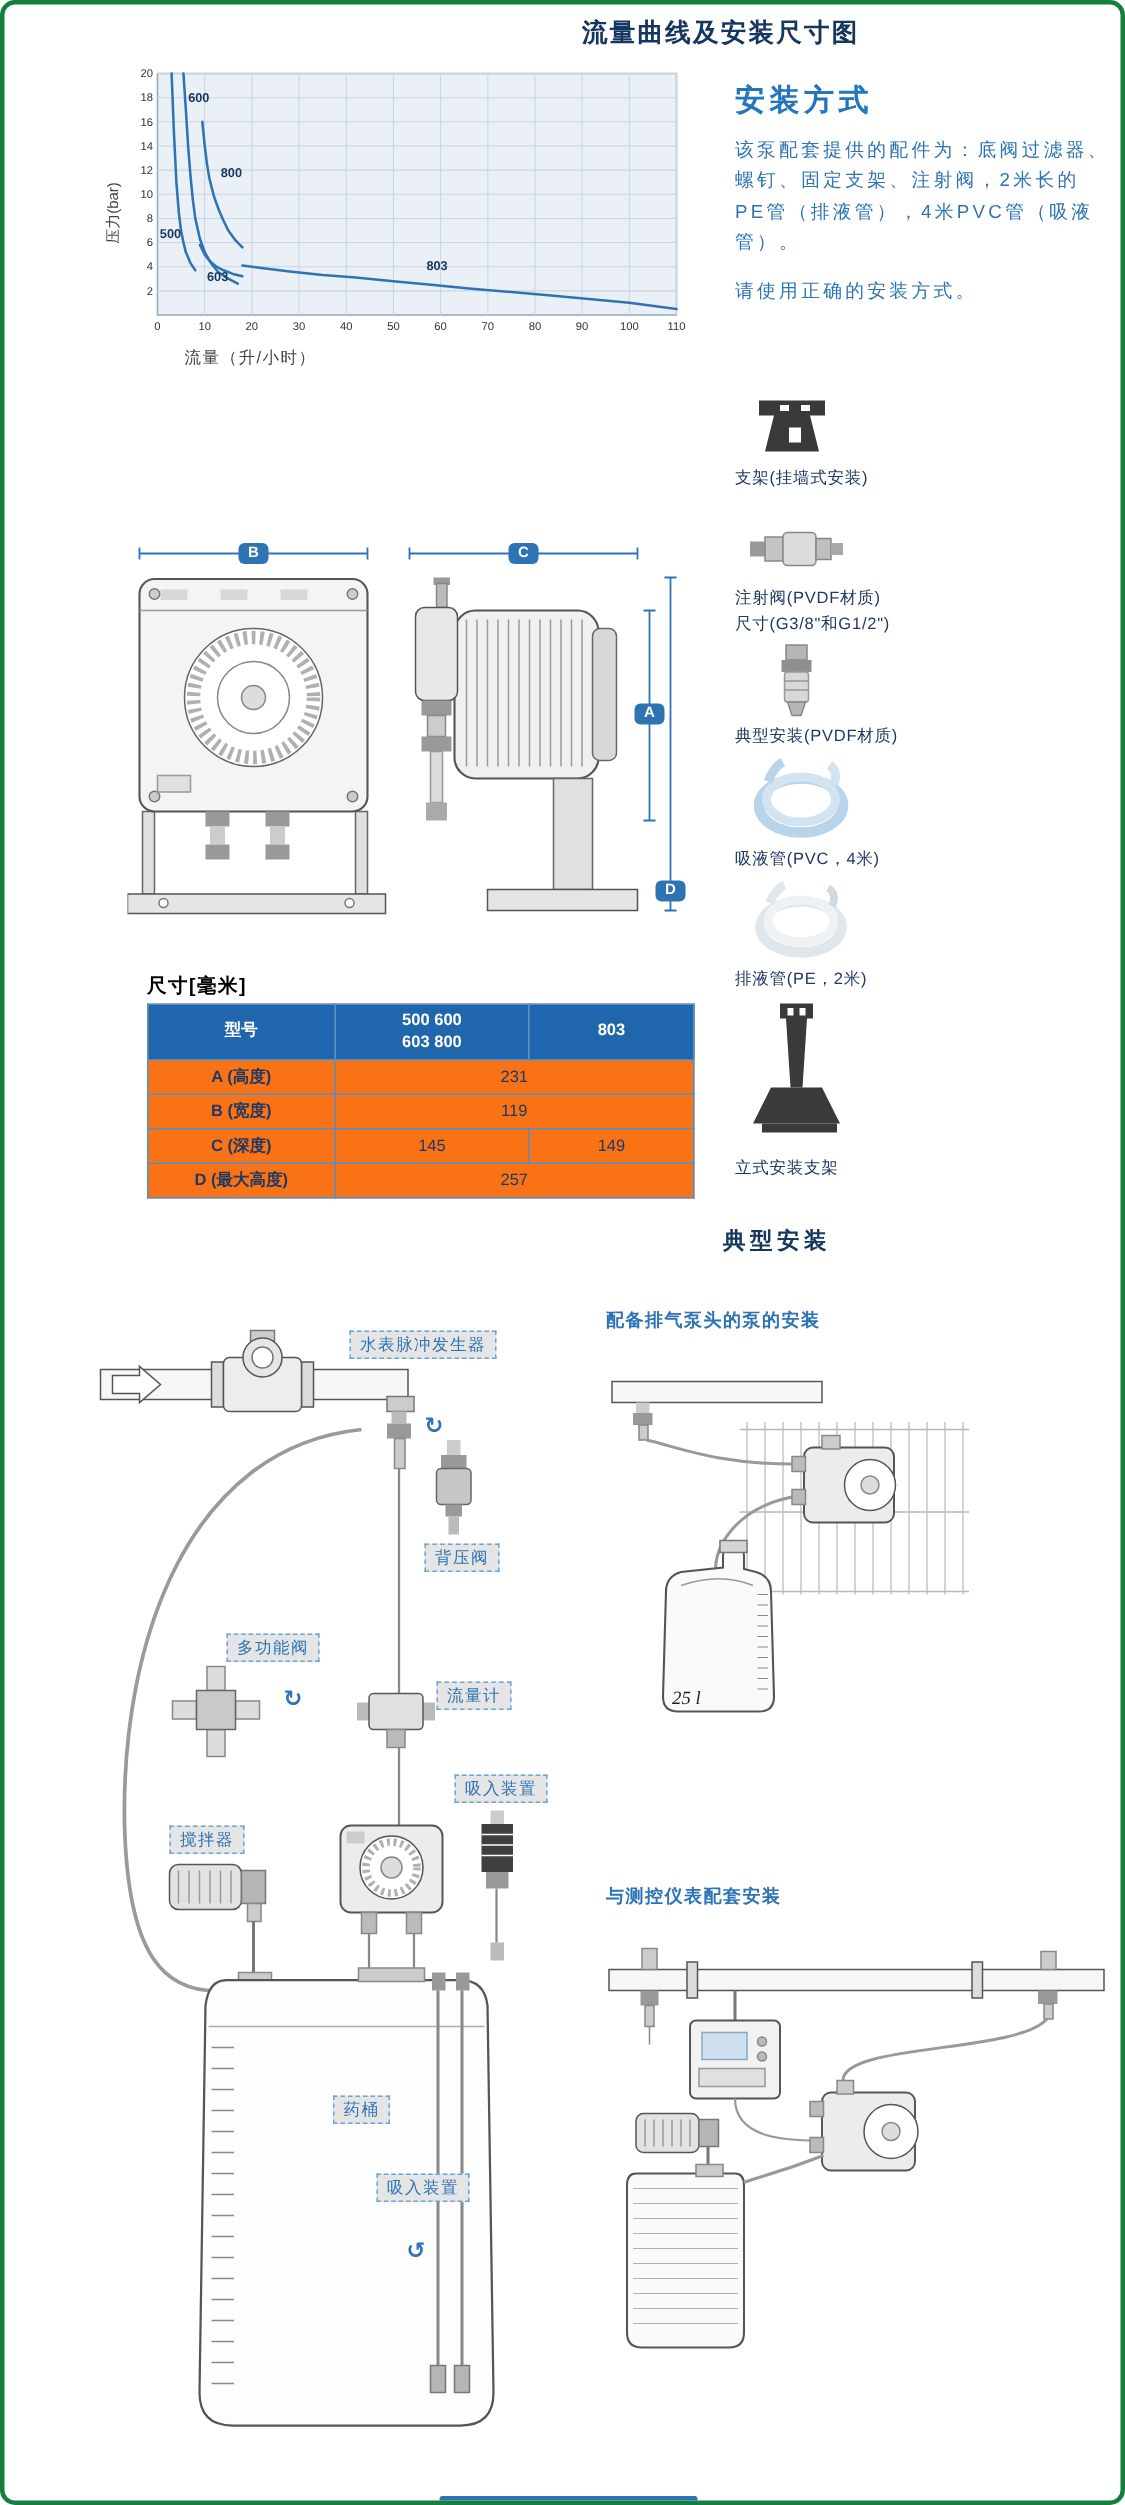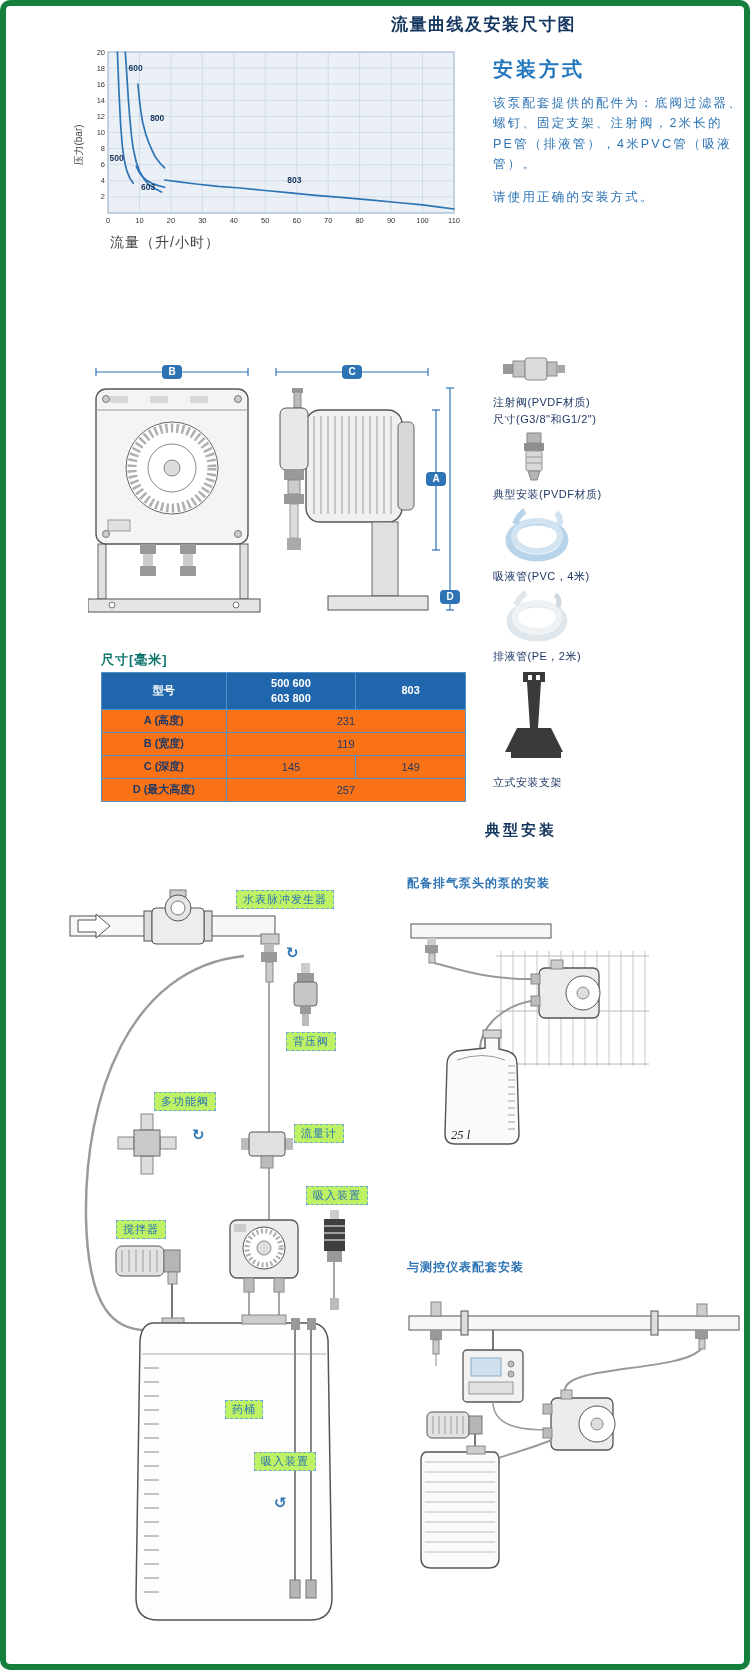--- a/index.html
+++ b/index.html
@@ -1,49 +1,49 @@
 <!DOCTYPE html>
 <html><head>
 <meta charset="utf-8">
 <style>
   * { margin:0; padding:0; box-sizing:border-box; }
   body { font-family:"Liberation Sans","DejaVu Sans",sans-serif; background:#ffffff; }
-  .page { position:relative; width:750px; height:1670px; background:#fff; border:6px solid #15803d; border-radius:10px; overflow:hidden; }
+  .page { position:relative; width:750px; height:1670px; background:#fff; border:3px solid #15803d; border-radius:10px; overflow:hidden; }
   .main-title { position:absolute; top:7px; left:385px; font-size:17px; font-weight:bold; color:#15365f; letter-spacing:1.5px; white-space:nowrap; }
 
   .chart-box { position:absolute; left:78px; top:40px; width:400px; height:210px; }
   .ylab { position:absolute; left:-26px; top:92px; transform:rotate(-90deg); font-size:10px; color:#444; white-space:nowrap; }
-  .xlab { position:absolute; left:26px; top:188px; font-size:14px; color:#444; letter-spacing:1px;text-align:center; }
+  .xlab { position:absolute; left:42px; top:188px; font-size:11px; color:#444; letter-spacing:1px;text-align:center; }
 
   .right-col { position:absolute; left:487px; top:50px; width:250px; }
   .install-title { font-size:20px; font-weight:bold; color:#2176bd; letter-spacing:3px; margin-bottom:10px; }
   .install-body { font-size:12.5px; color:#2e74b5; line-height:1.62; letter-spacing:2.2px; margin-bottom:13px; }
 
   .accessory { position:absolute; left:487px; width:250px; }
   .acc-icon { display:block; margin-left:6px; }
   .acc-caption { font-size:11px; color:#1f3864; letter-spacing:0.5px; line-height:1.5; white-space:pre-line; margin-top:4px; }
 
   .drawings { position:absolute; left:82px; top:358px; width:372px; height:268px; }
   .dim-badge { position:absolute; width:20px; height:14px; border-radius:4px; background:#2e74b5; color:#fff; font-size:10px; font-weight:bold; text-align:center; line-height:14px; }
 
-  .dims-label { position:absolute; left:95px; top:645px; font-size:13px; font-weight:bold; color:#0f766e; letter-spacing:1px; }
+  .dims-label { position:absolute; left:95px; top:645px; font-size:13px; font-weight:bold; color:#000000; letter-spacing:1px; }
   .dims-table { position:absolute; left:95px; top:666px; width:365px; border-collapse:collapse; background:#f97316; }
   .dims-table th { background:#2066ac; color:#fff; font-size:11px; font-weight:bold; border:1px solid #4f91c9; padding:3px 2px; white-space:pre-line; line-height:1.35; }
   .dims-table td { border:1px solid #4f91c9; font-size:11px; color:#1f3864; text-align:center; padding:3.5px 2px; }
   .dims-table td.rname { font-weight:bold; }
 
   .typical-title { position:absolute; left:479px; top:815px; font-size:15px; font-weight:bold; color:#15365f; letter-spacing:3px; }
 
   .diagram { position:absolute; }
   .diag-left { left:52px; top:862px; width:340px; height:772px; }
   .diag-rt { left:395px; top:866px; width:330px; height:290px; }
   .diag-rb { left:395px; top:1250px; width:348px; height:368px; }
   .dtitle { position:absolute; left:6px; top:3px; font-size:12px; font-weight:bold; color:#2e74b5; letter-spacing:1px; white-space:nowrap; }
   .dsvg { position:absolute; left:0; top:24px; }
-  .dlabel { position:absolute; border:1px dashed #6aa4d8; background:#bef264; color:#2e74b5; font-size:11px; padding:1px 6px; white-space:nowrap; letter-spacing:1px; }
+  .dlabel { position:absolute; border:1px dashed #6aa4d8; background:#e5e5e5; color:#2e74b5; font-size:11px; padding:1px 6px; white-space:nowrap; letter-spacing:1px; }
   .rot { position:absolute; color:#2e74b5; font-size:15px; font-weight:bold; }
   .vol-label { position:absolute; font-family:"Liberation Serif","DejaVu Serif",serif; font-style:italic; font-size:12.5px; color:#222; }
   .footer-bar { position:absolute; left:290px; top:1661px; width:172px; height:6px; background:#2e74b5; border-radius:2px; }
 </style>
 </head>
 <body>
 
 <div class="page">
 
   <h1 class="main-title">流量曲线及安装尺寸图</h1>
@@ -108,20 +108,29 @@
       </svg>
     <span class="xlab">流量（升/小时）</span>
   </div>
 
   <div class="right-col">
     <h2 class="install-title">安装方式</h2>
     <p class="install-body">该泵配套提供的配件为：底阀过滤器、螺钉、固定支架、注射阀，2米长的PE管（排液管），4米PVC管（吸液管）。</p>
     <p class="install-body">请使用正确的安装方式。</p>
   </div>
 
+  <div class="accessory" style="top:258px">
+    <svg class="acc-icon" width="70" height="46" viewBox="0 0 70 46">
+      <path d="M10,6 h44 v10 h-10 l6,24 h-36 l6,-24 h-10 z" fill="#3a3a3a"></path>
+      <rect x="24" y="9" width="6" height="4" fill="#fff"></rect>
+        <rect x="38" y="9" width="6" height="4" fill="#fff"></rect>
+      <rect x="30" y="24" width="8" height="10" fill="#fff"></rect>
+    </svg>
+    <div class="acc-caption">支架(挂墙式安装)</div>
+  </div>
 
   <div class="accessory" style="top:340px">
     <svg class="acc-icon" width="70" height="44" viewBox="0 0 70 44">
       <rect x="4" y="18" width="10" height="10" fill="#999"></rect>
       <rect x="14" y="15" width="12" height="16" fill="#c4c4c4" stroke="#888"></rect>
       <rect x="26" y="12" width="22" height="22" rx="3" fill="#dcdcdc" stroke="#888"></rect>
       <rect x="48" y="16" width="10" height="14" fill="#bfbfbf" stroke="#888"></rect>
       <rect x="58" y="19" width="8" height="8" fill="#a8a8a8"></rect>
     </svg>
     <div class="acc-caption">注射阀(PVDF材质)

